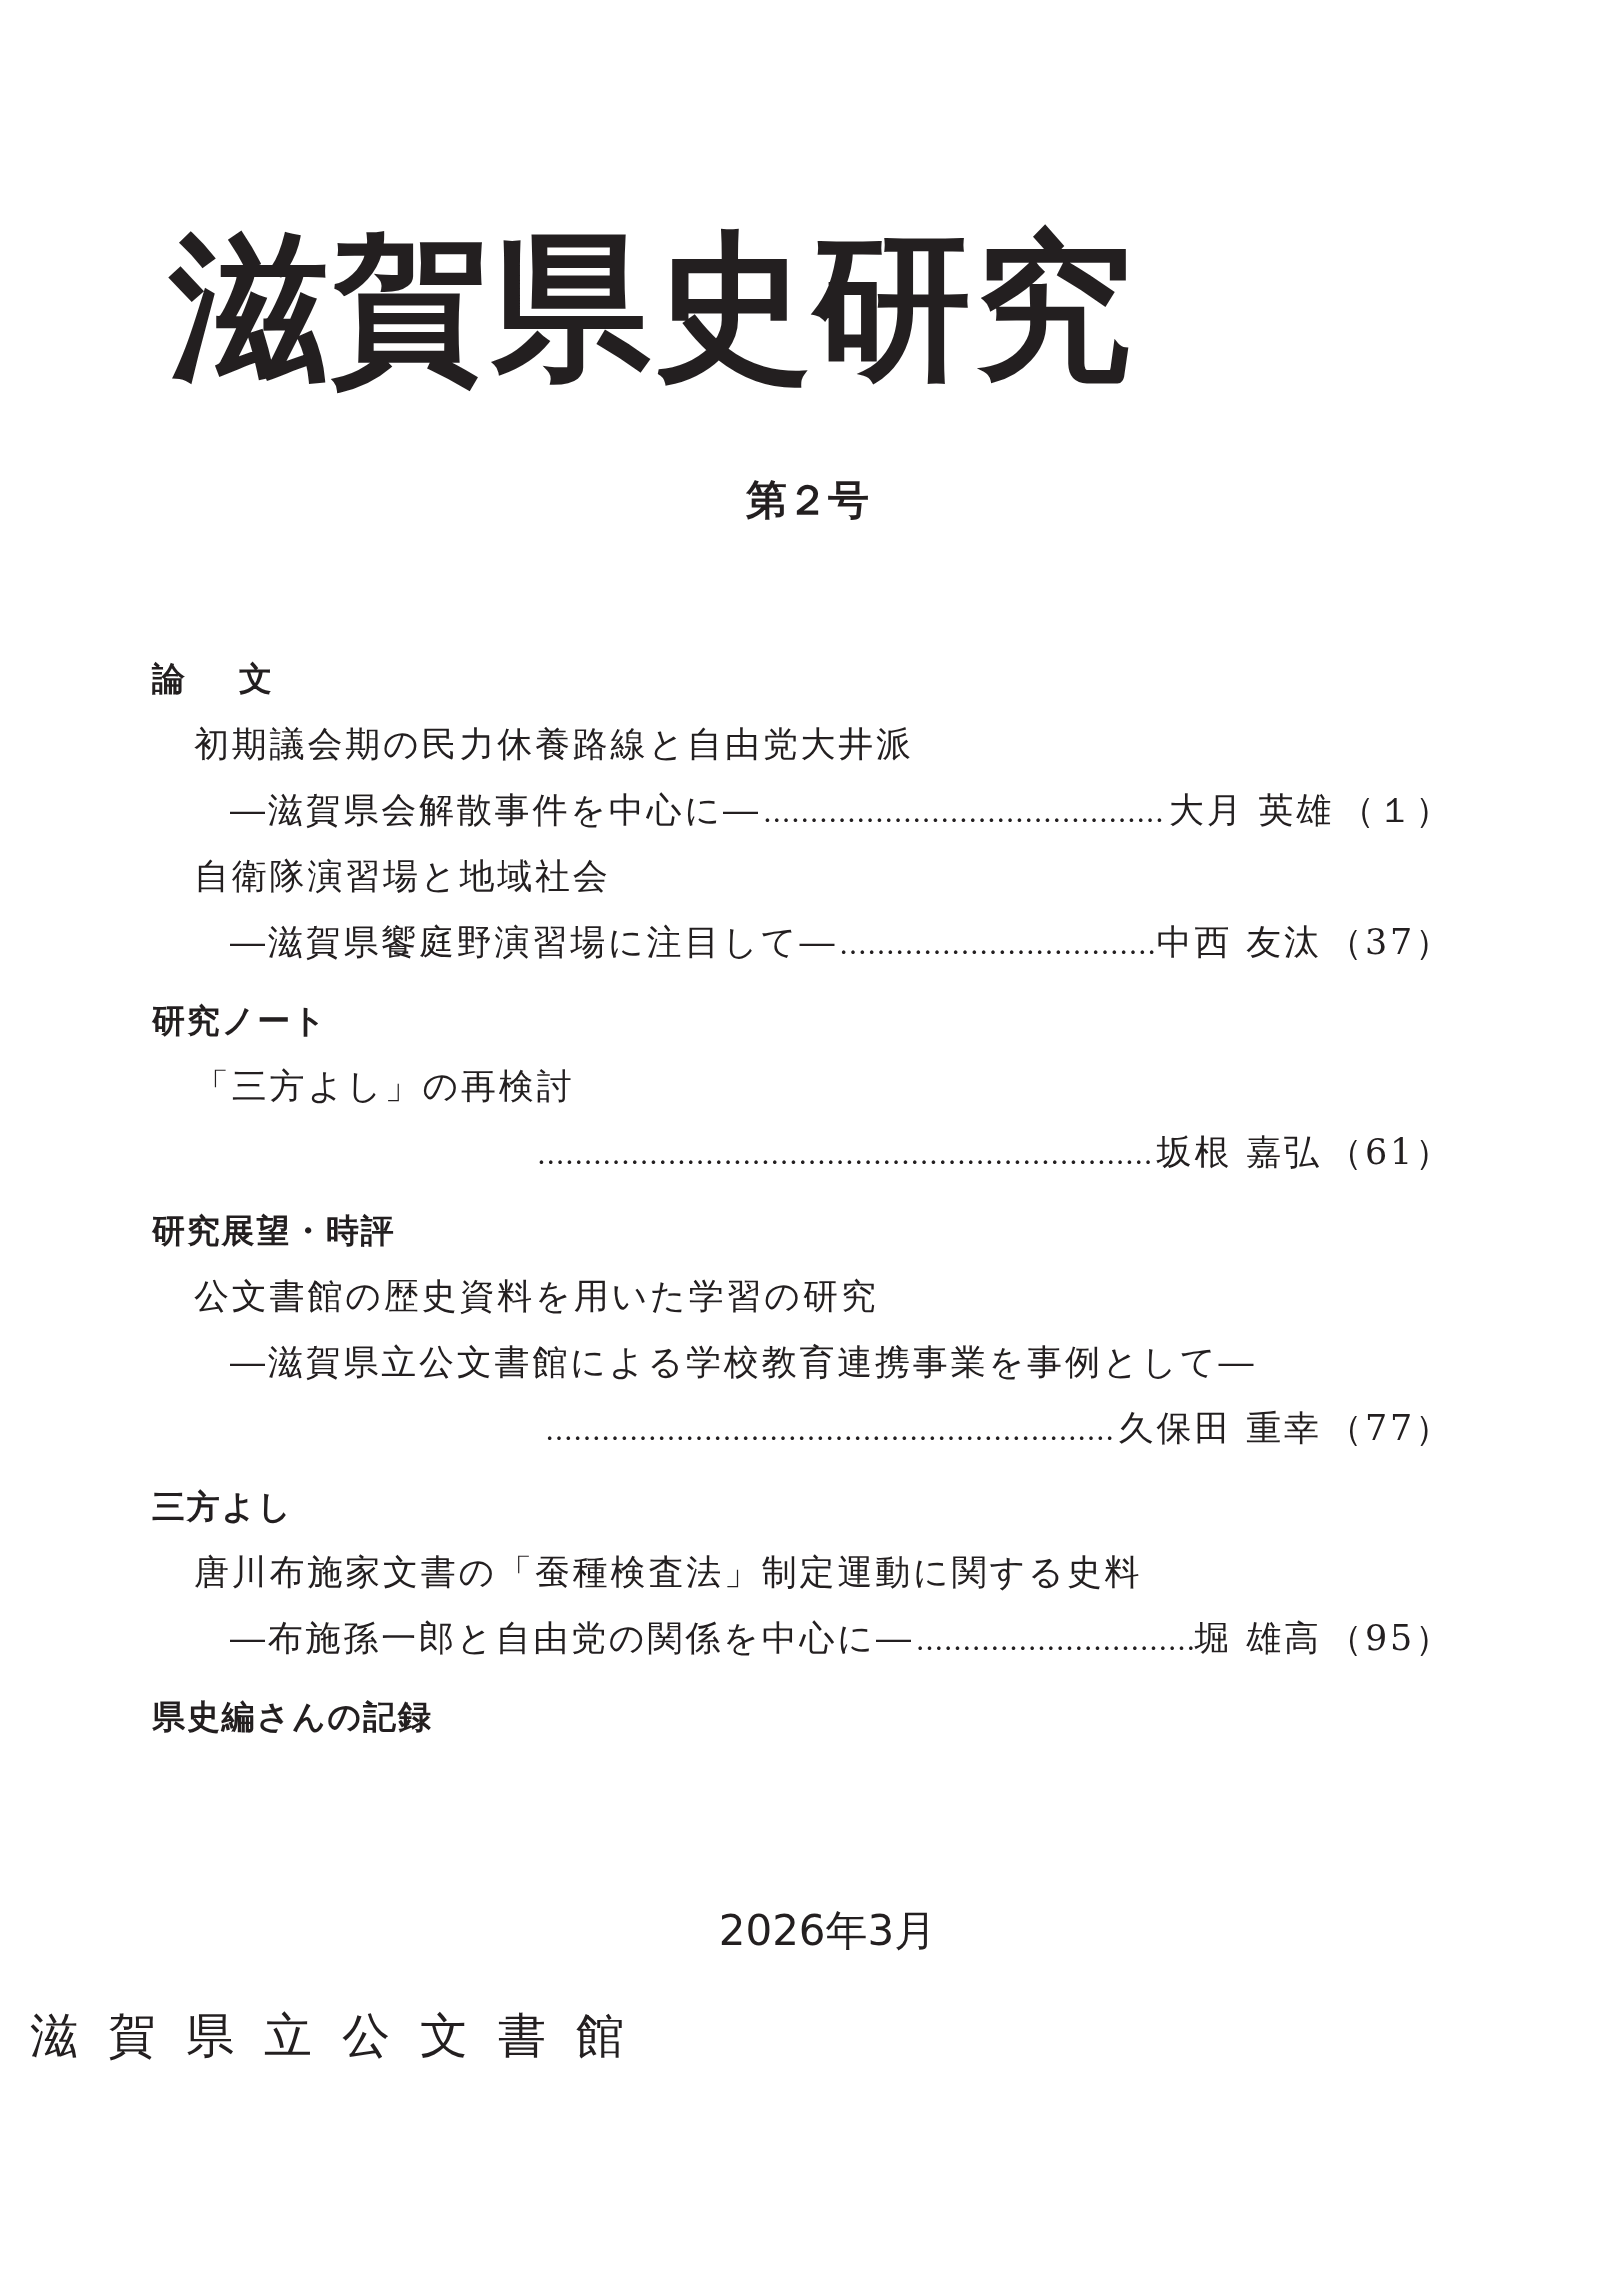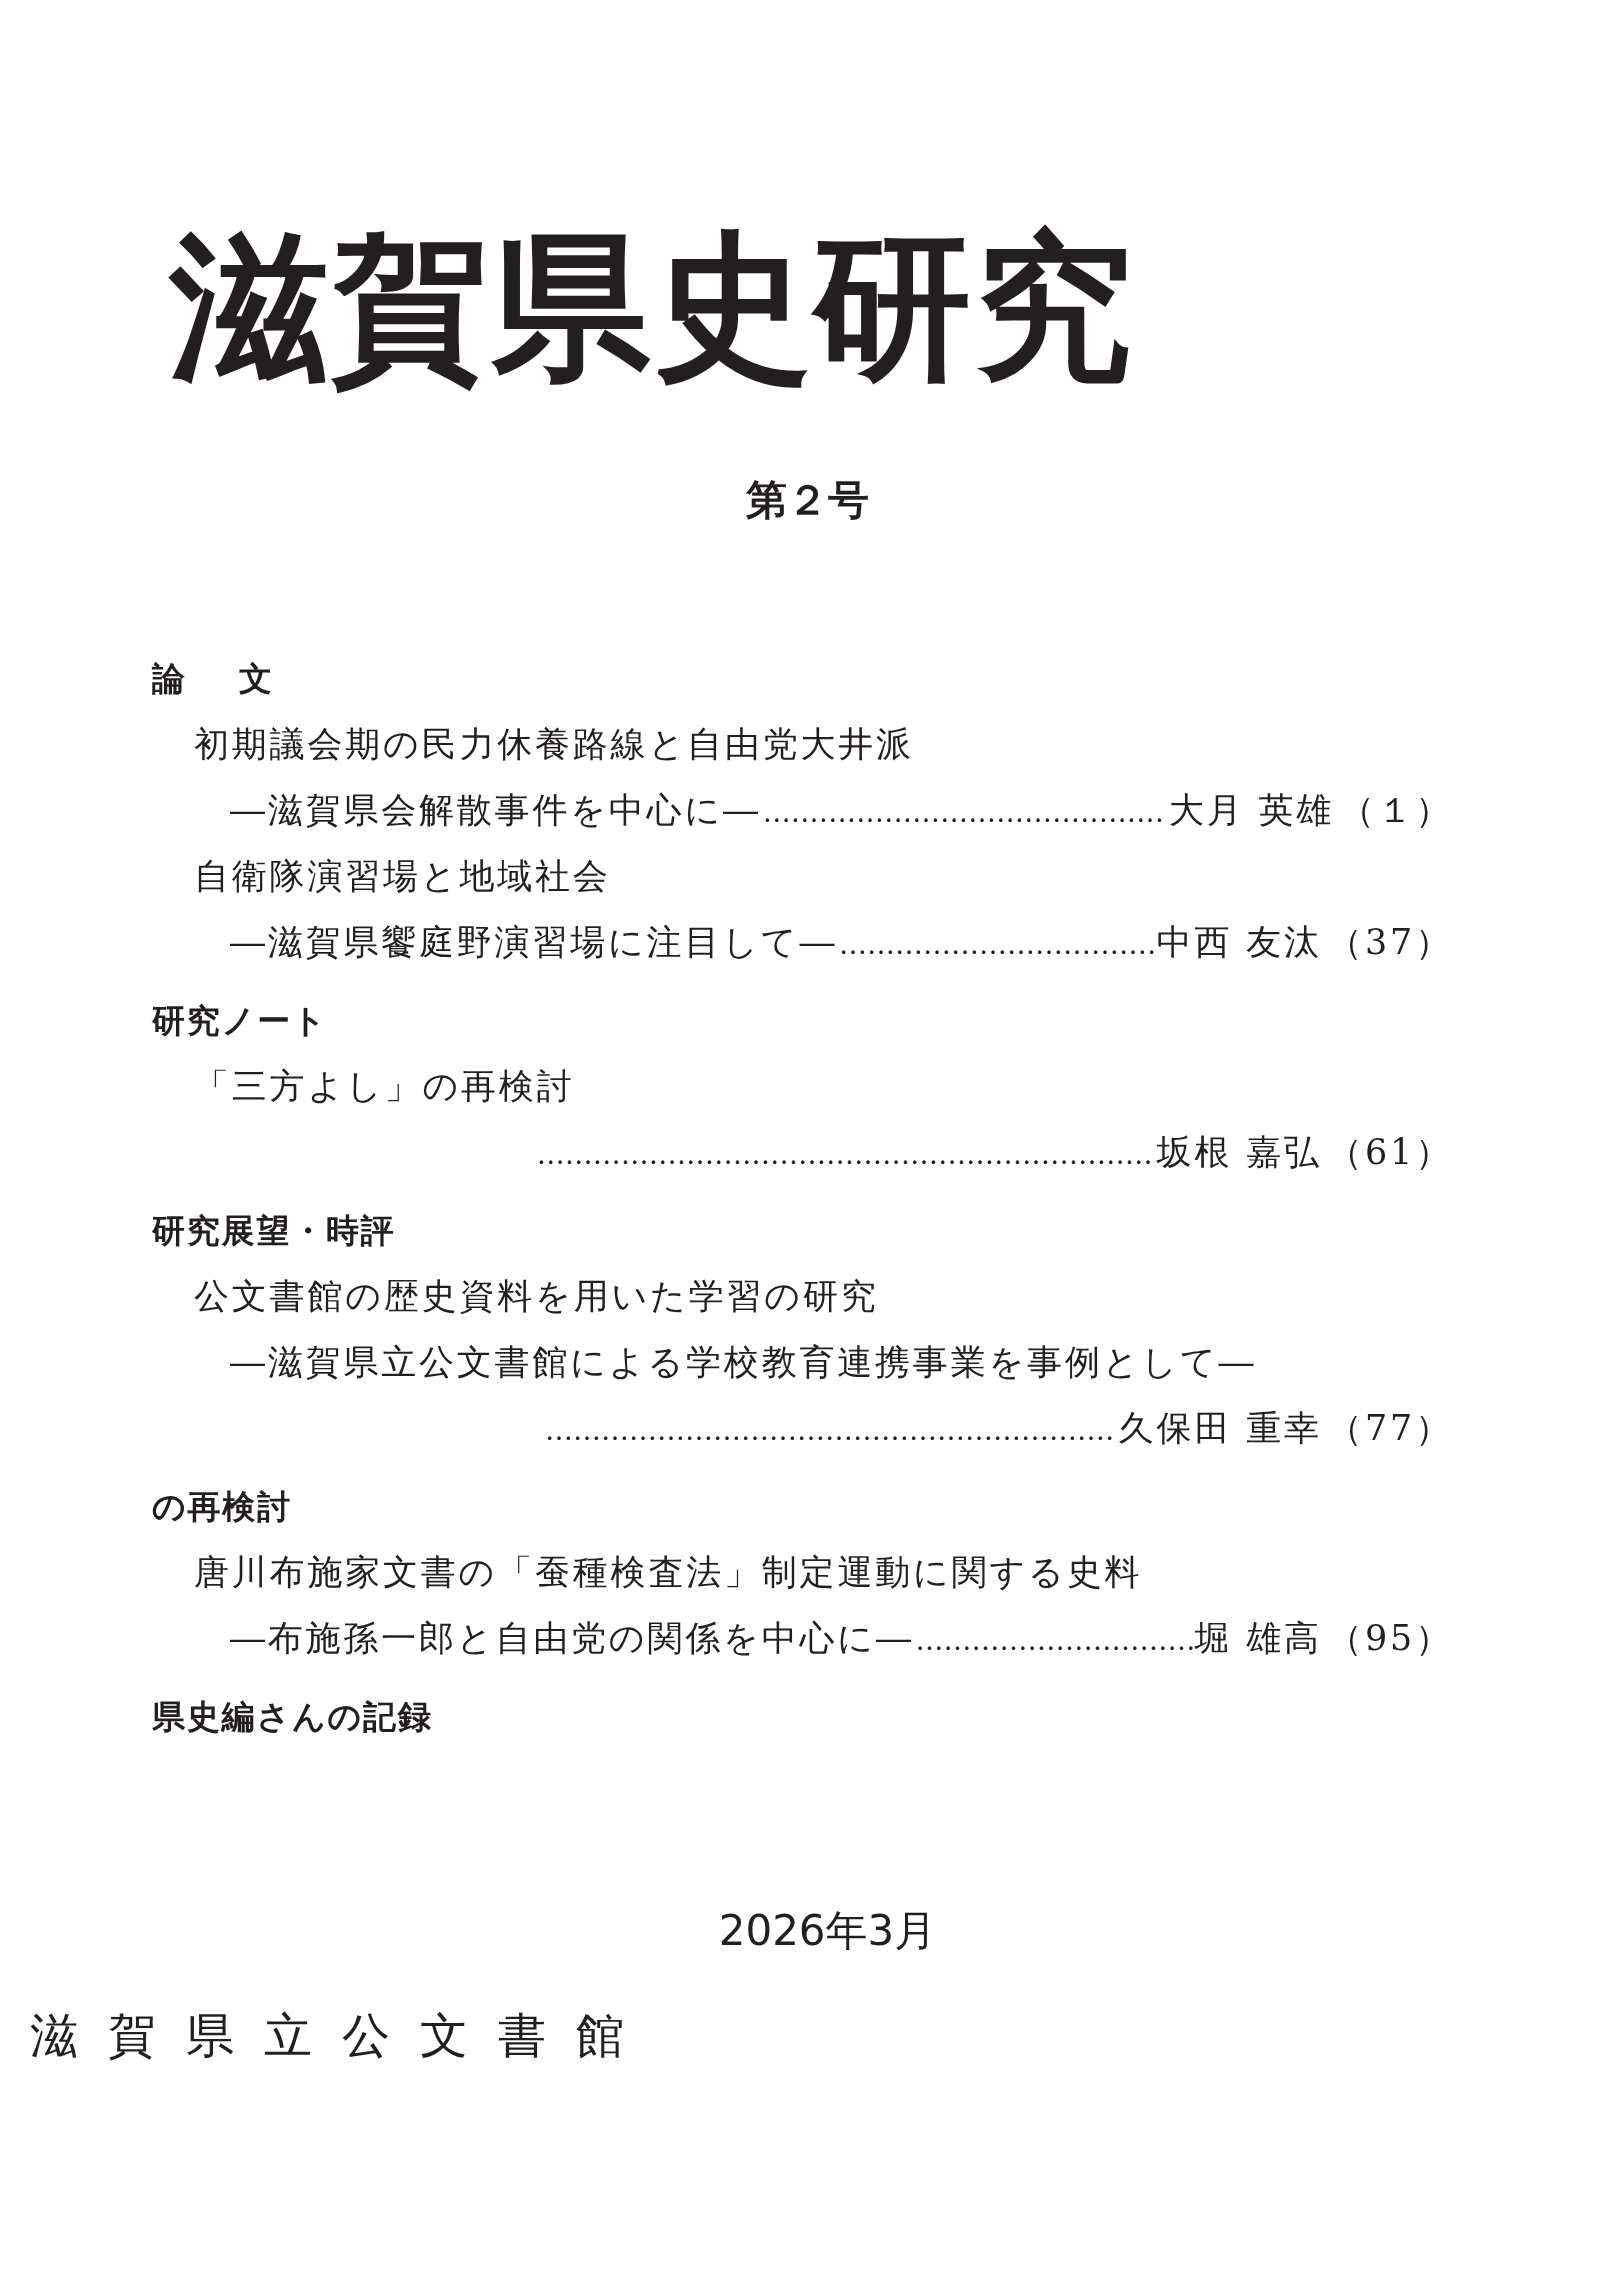--- a/index.html
+++ b/index.html
@@ -97,21 +97,21 @@
       <span class="subtitle">―滋賀県立公文書館による学校教育連携事業を事例として―</span>
     </div>
     <div class="line l3 short">
       <span class="leader"></span>
       <span class="author">久保田 重幸</span>
       <span class="page">（77）</span>
     </div>
   </div>
 
   <div class="section">
-    <div class="section-head">の再検討</div>
+    <div class="section-head">三方よし</div>
     <div class="line l1">唐川布施家文書の「蚕種検査法」制定運動に関する史料</div>
     <div class="line l2">
       <span class="subtitle">―布施孫一郎と自由党の関係を中心に―</span>
       <span class="leader"></span>
       <span class="author">堀 雄高</span>
       <span class="page">（95）</span>
     </div>
   </div>
 
   <div class="section">

